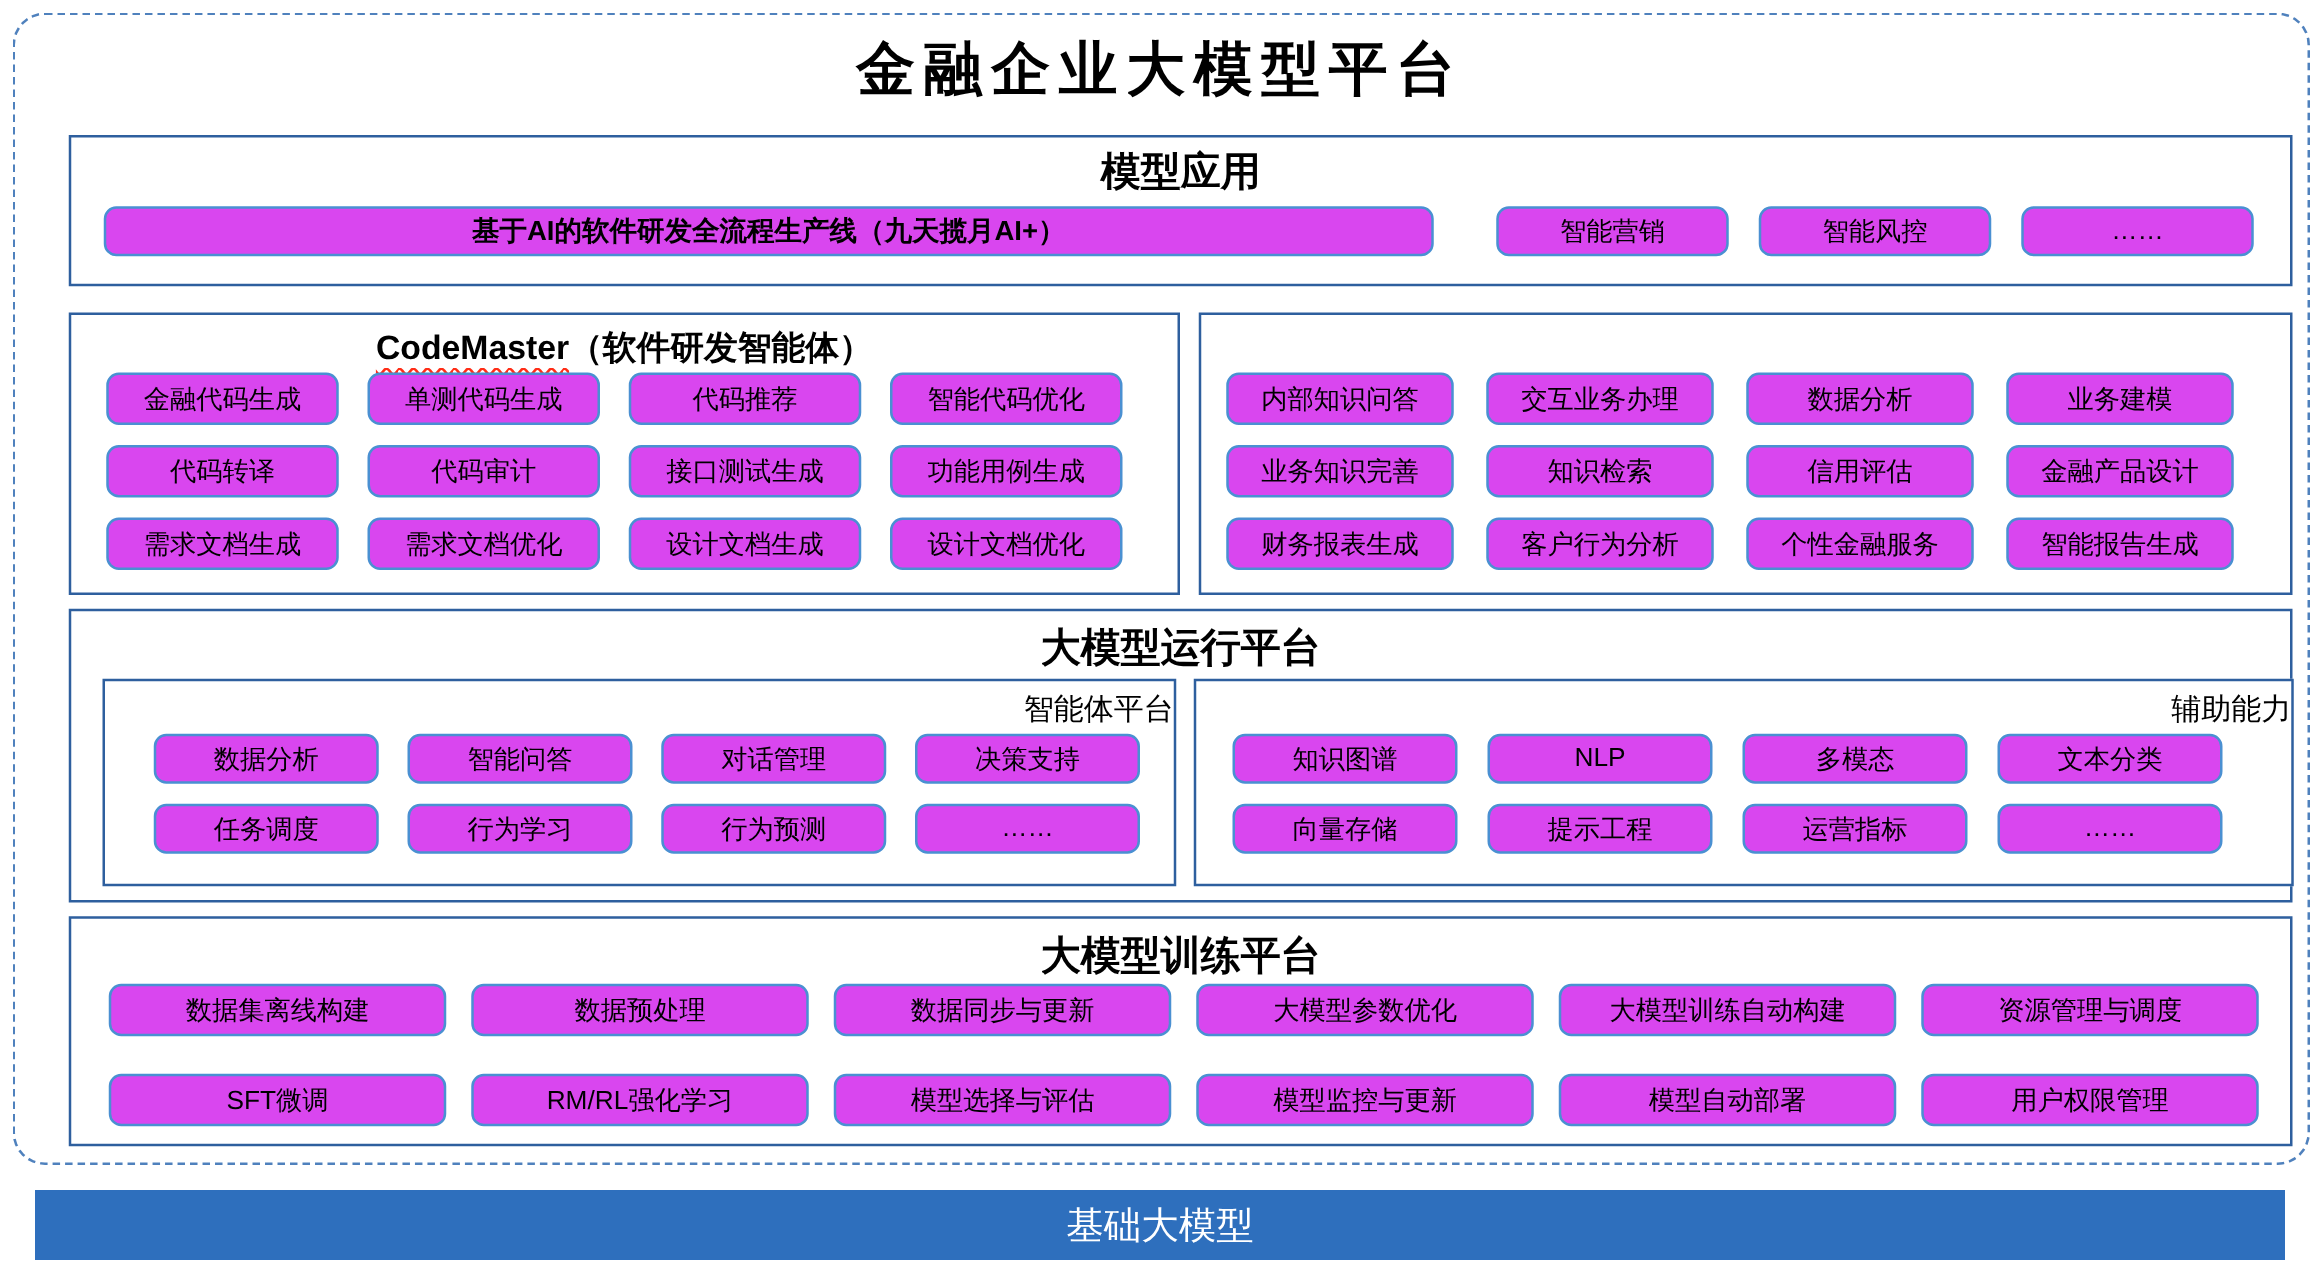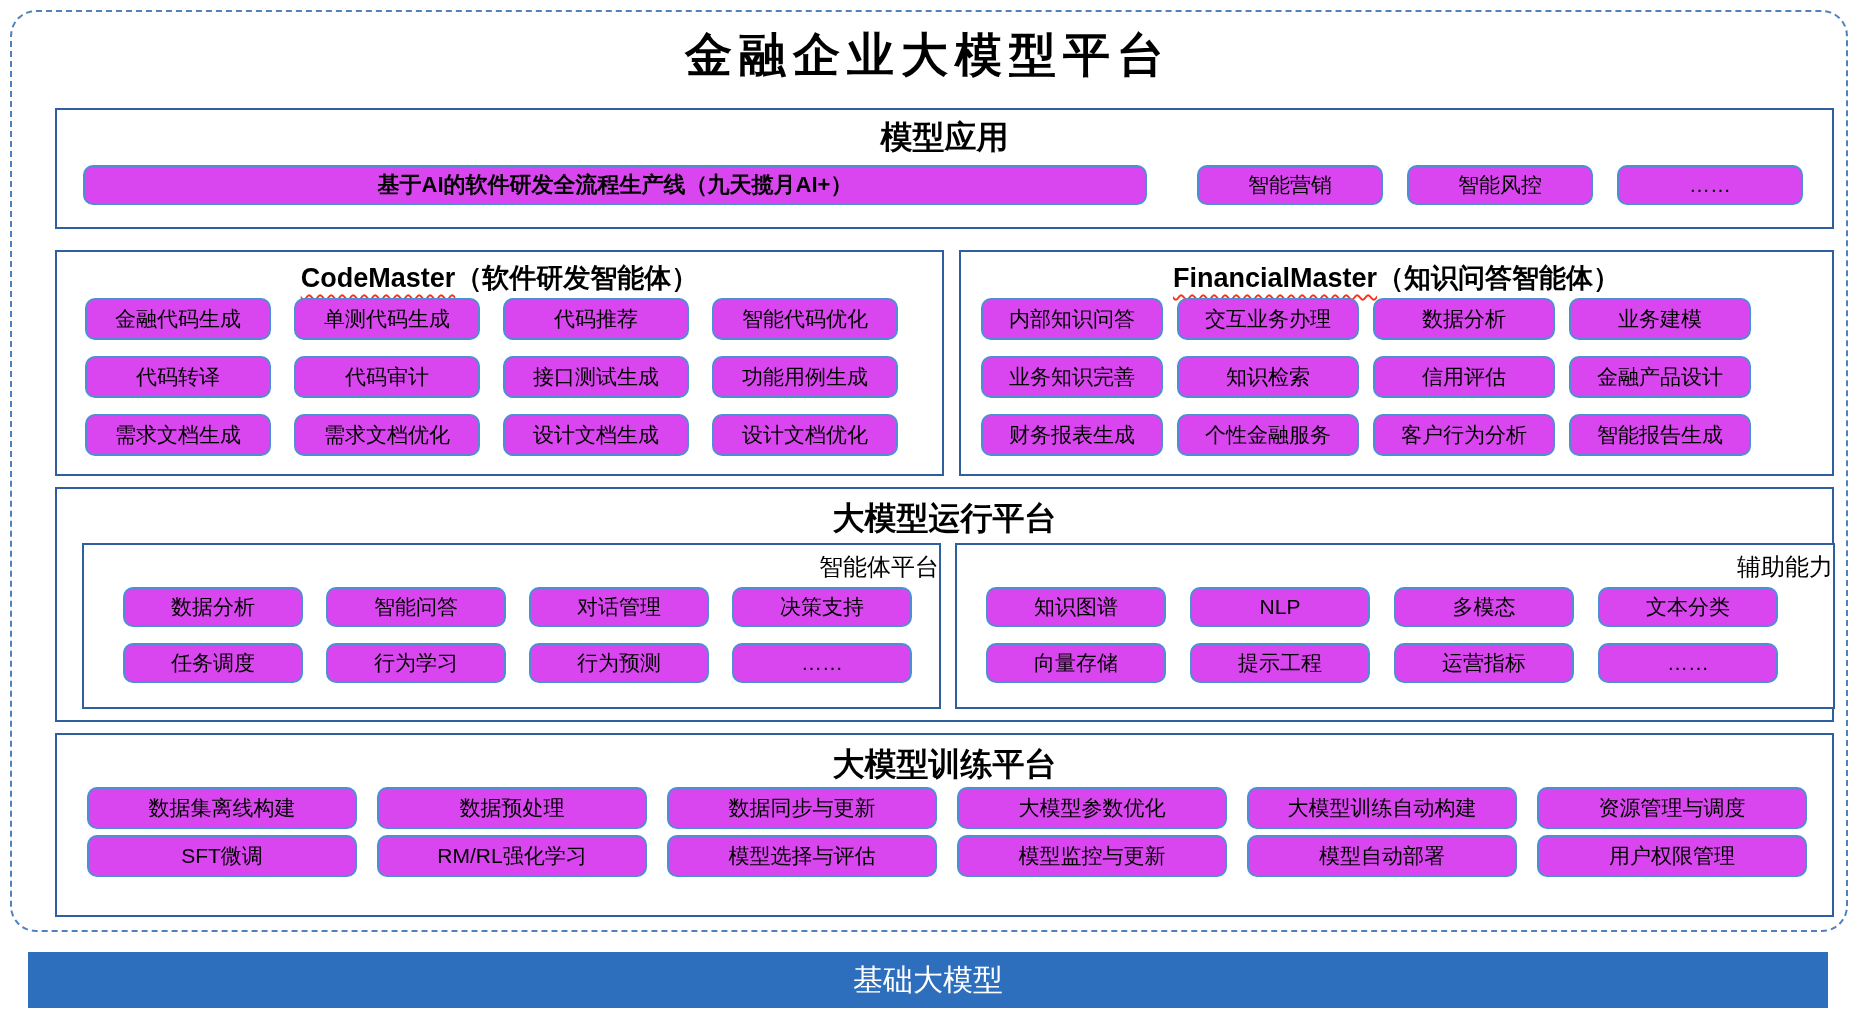--- a/index.html
+++ b/index.html
@@ -38,42 +38,42 @@
   #sec-apps{left:55px;top:108px;width:1775px;height:117px;}
   #sec-apps .prow{left:26px;top:55px;gap:24px;}
   #sec-apps .pill{height:40px;width:186px;}
   #sec-apps .pill.big{width:1064px;font-weight:bold;font-size:22px;margin-right:26px;}
 
   
   #panel-cm{left:55px;top:250px;width:885px;height:222px;}
   #panel-fm{left:959px;top:250px;width:871px;height:222px;}
   #panel-cm .agent-title,#panel-fm .agent-title{top:8px;}
   #panel-cm .prow{left:28px;gap:23px;border-radius:16px;}
-  #panel-fm .prow{left:20px;gap:14px;}
+  #panel-fm .prow{left:20px;gap:26px;}
   #panel-cm .pill{width:186px;height:42px;}
   #panel-fm .pill{width:182px;height:42px;}
   .r1{top:46px;} .r2{top:104px;} .r3{top:162px;}
 
   
   #sec-run{left:55px;top:487px;width:1775px;height:231px;}
   #sec-run > .sec-title{top:8px;}
   #panel-agent{left:25px;top:54px;width:855px;height:162px;border-width:2px;}
   #panel-aux{left:898px;top:54px;width:876px;height:162px;border-width:2px;}
   #panel-agent .sub-title,#panel-aux .sub-title{top:6px;}
   #panel-agent .prow{left:39px;gap:23px;}
   #panel-aux .prow{left:29px;gap:24px;}
   #panel-agent .pill,#panel-aux .pill{width:180px;height:40px;}
   .q1{top:42px;} .q2{top:98px;}
 
   
   #sec-train{left:55px;top:733px;width:1775px;height:180px;}
   #sec-train .sec-title{top:8px;}
   #sec-train .prow{left:30px;gap:20px;}
   #sec-train .pill{width:270px;height:42px;}
-  .t1{top:52px;} .t2{top:100px;}
+  .t1{top:52px;} .t2{top:124px;}
 
   
   .foundation{position:absolute;left:28px;top:952px;width:1800px;height:56px;
               background:#2e6fbd;color:#ffffff;display:flex;align-items:center;
               justify-content:center;font-size:30px;}
 </style>
 </head>
 <body>
 
 <div class="frame"></div>
@@ -108,39 +108,36 @@
   </div>
   <div class="prow r3">
     <div class="pill">需求文档生成</div>
     <div class="pill">需求文档优化</div>
     <div class="pill">设计文档生成</div>
     <div class="pill">设计文档优化</div>
   </div>
 </div>
 
 <div class="panel" id="panel-fm">
-  <div class="agent-title">
-    <span class="wavy">FinancialMaster</span><span>（知识问答智能体）</span>
-  </div>
   <div class="prow r1">
     <div class="pill">内部知识问答</div>
     <div class="pill">交互业务办理</div>
     <div class="pill">数据分析</div>
     <div class="pill">业务建模</div>
   </div>
   <div class="prow r2">
     <div class="pill">业务知识完善</div>
     <div class="pill">知识检索</div>
     <div class="pill">信用评估</div>
     <div class="pill">金融产品设计</div>
   </div>
   <div class="prow r3">
     <div class="pill">财务报表生成</div>
+    <div class="pill">客户行为分析</div>
     <div class="pill">个性金融服务</div>
-    <div class="pill">客户行为分析</div>
     <div class="pill">智能报告生成</div>
   </div>
 </div>
 
 <div class="section" id="sec-run">
   <div class="sec-title">大模型运行平台</div>
 
   <div class="panel" id="panel-agent">
     <div class="sub-title">智能体平台</div>
     <div class="prow q1">

